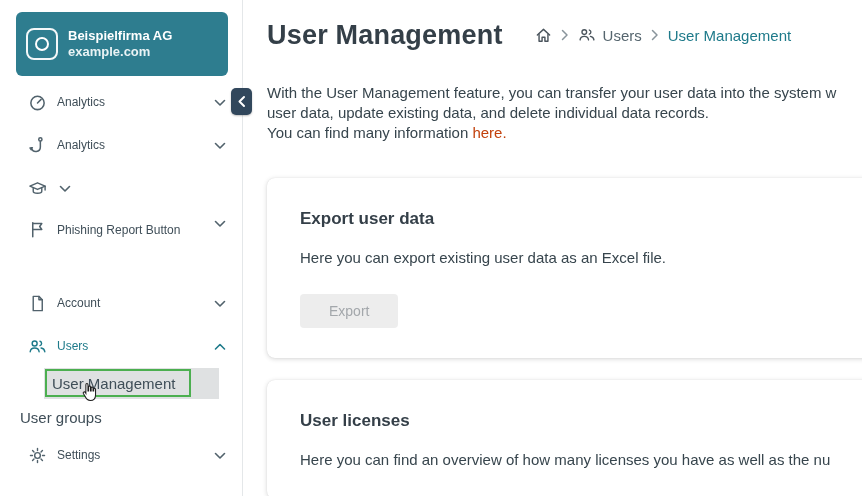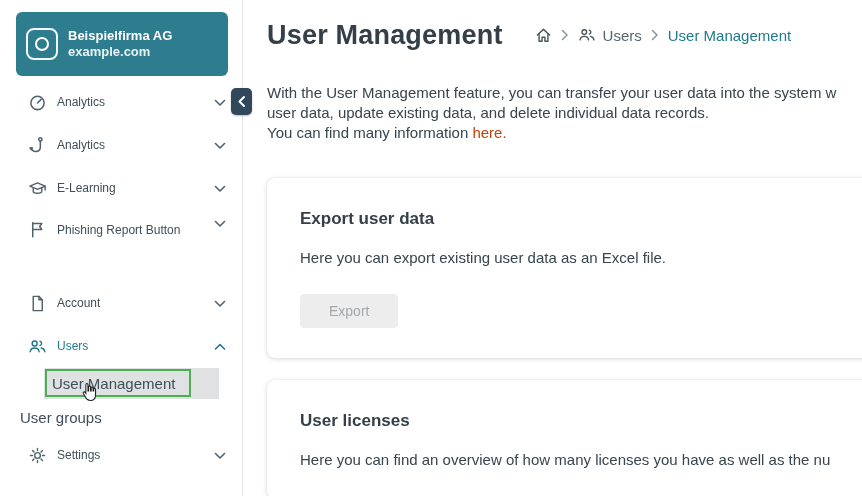--- a/index.html
+++ b/index.html
@@ -144,21 +144,20 @@
       </div>
 
       <div class="menu-item">
         <span class="mi-icon">
           <svg width="19" height="19" viewBox="0 0 20 20" fill="none" stroke="currentColor" stroke-width="1.5" stroke-linecap="round" stroke-linejoin="round">
               <path d="M10 4 L18 7.5 L10 11 L2 7.5 Z"></path>
               <path d="M5.5 9.3v3.6c0 1.1 2 2.1 4.5 2.1s4.5-1 4.5-2.1V9.3"></path>
               <path d="M18 7.5v4"></path>
             </svg>
         </span>
-        <span class="mi-label">E-Learning</span>
         <span class="chev">
           <svg width="12" height="8" viewBox="0 0 12 8" fill="none" stroke="currentColor" stroke-width="1.6" stroke-linecap="round" stroke-linejoin="round">
               <polyline points="1.5,1.5 6,6 10.5,1.5"></polyline>
             </svg>
         </span>
       </div>
 
       <div class="menu-item two-line">
         <span class="mi-icon">
           <svg width="19" height="19" viewBox="0 0 20 20" fill="none" stroke="currentColor" stroke-width="1.6" stroke-linecap="round" stroke-linejoin="round">

